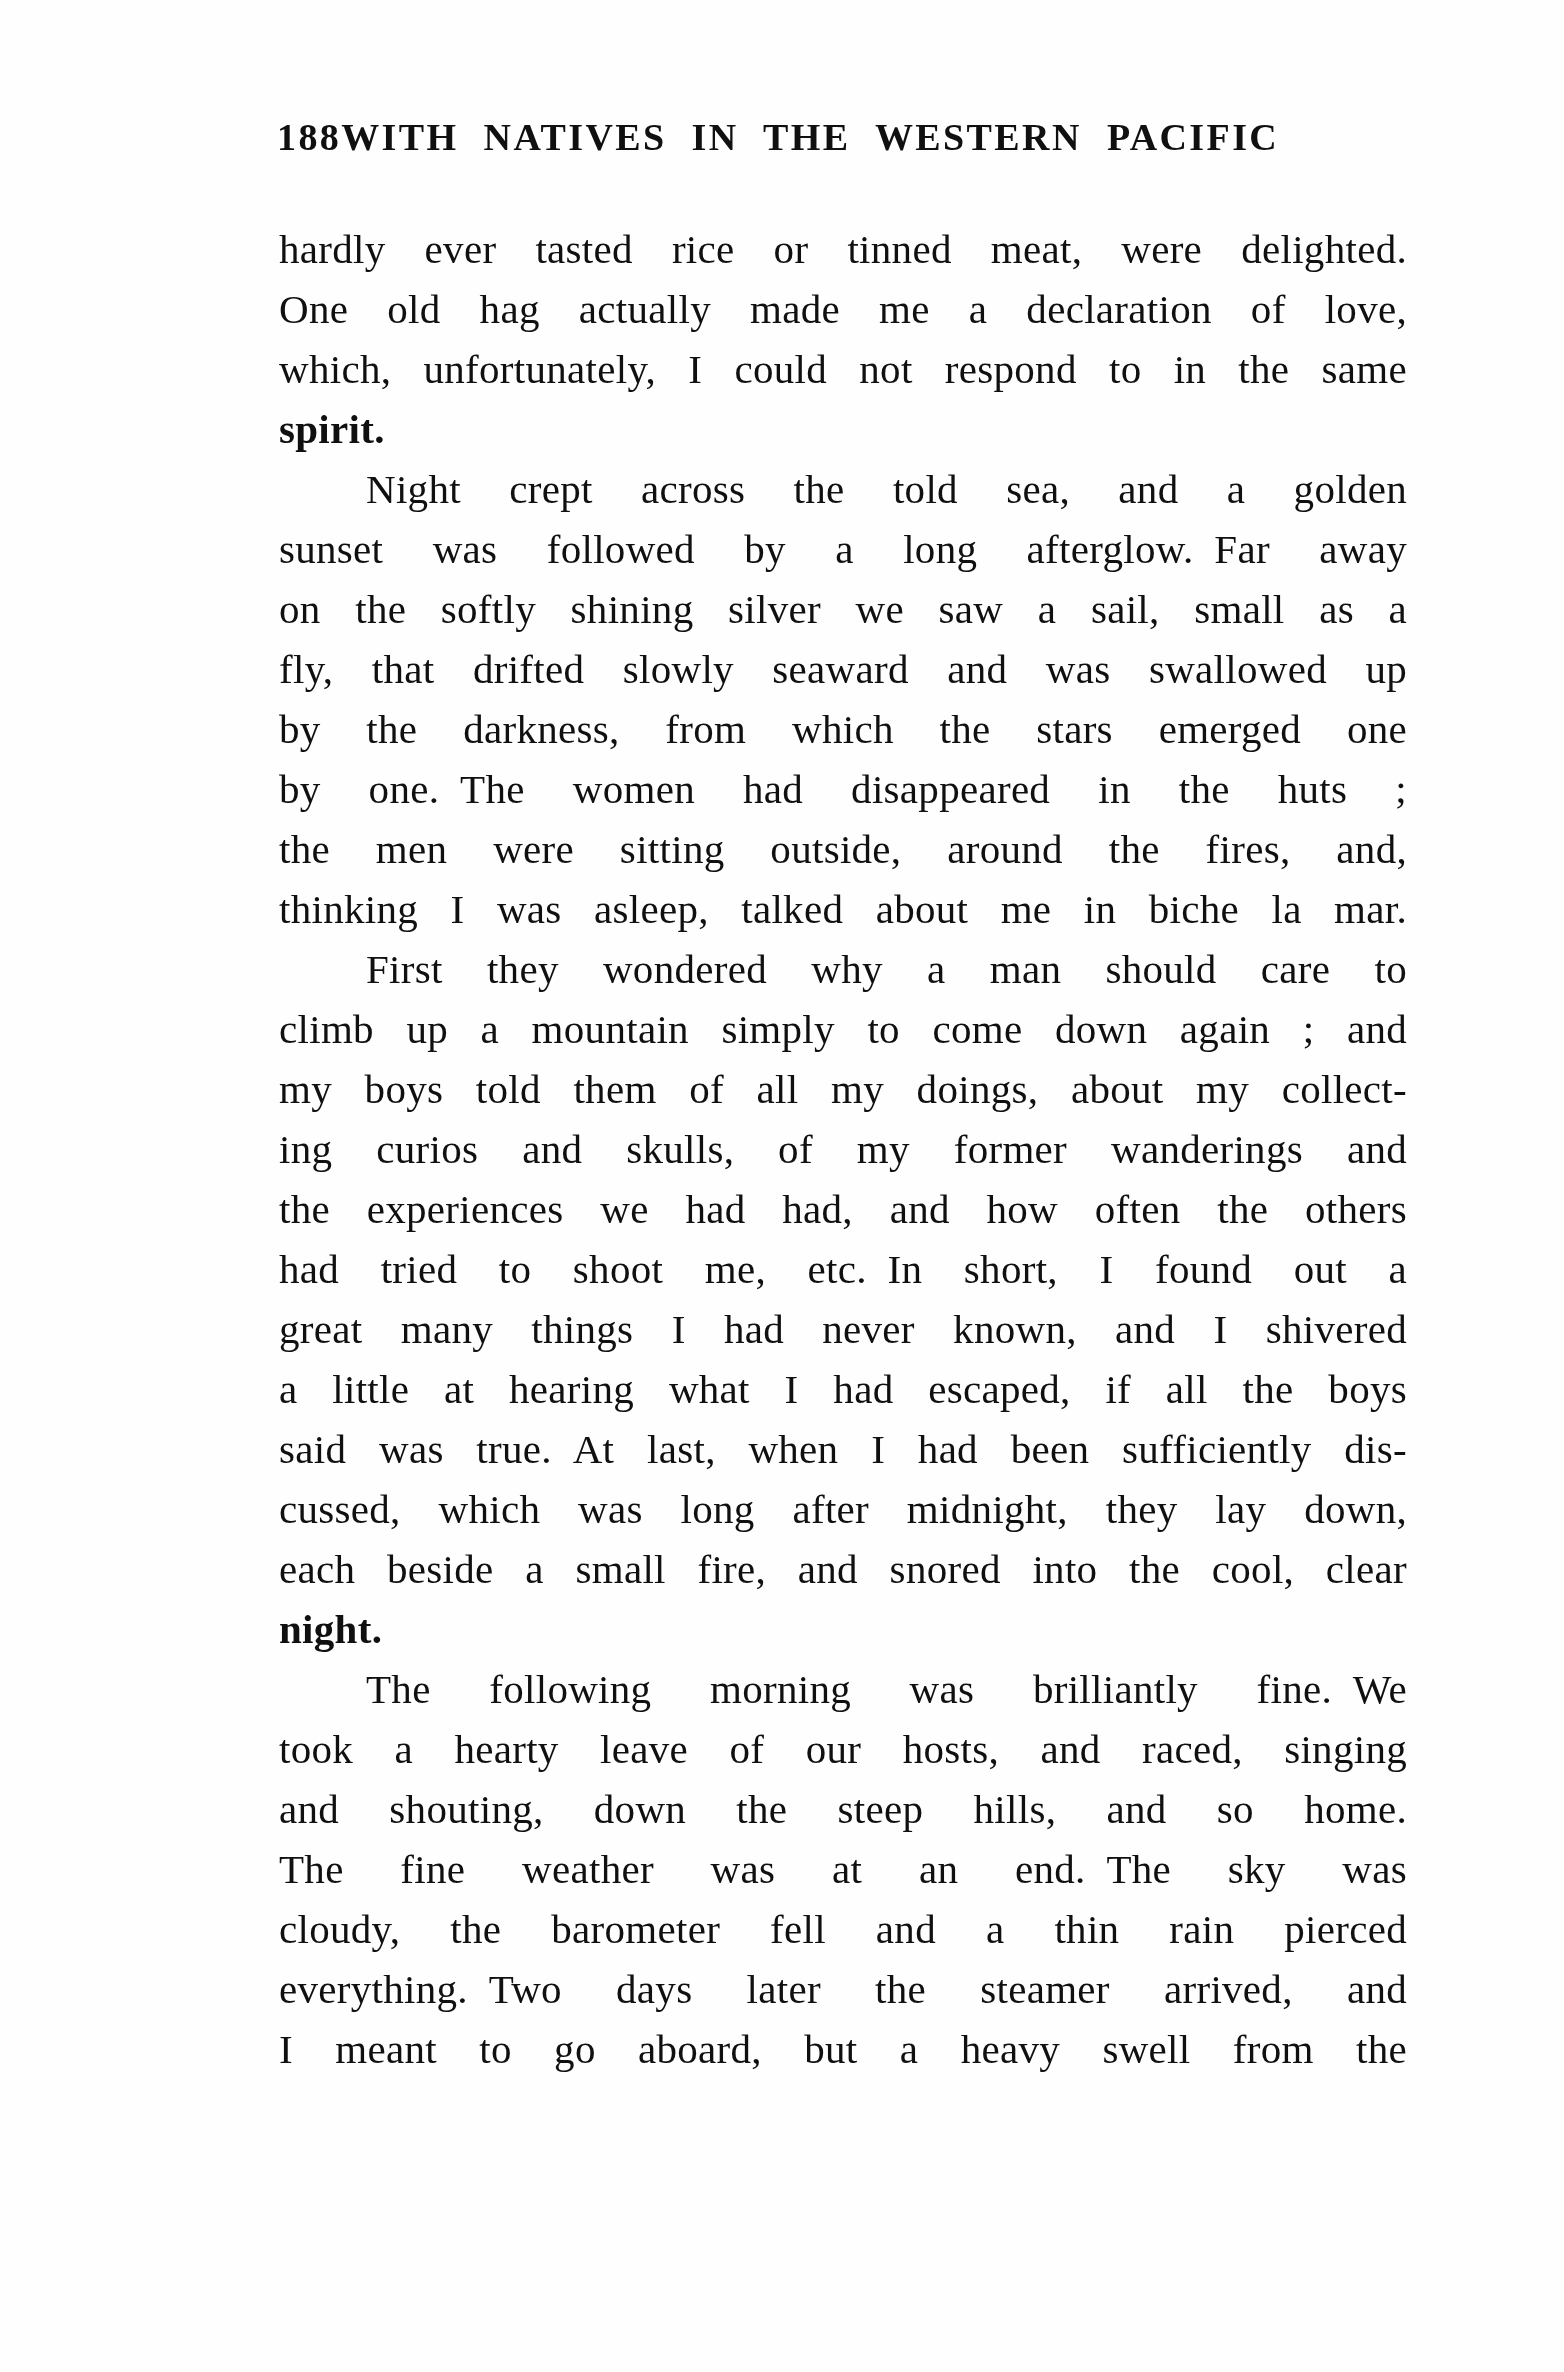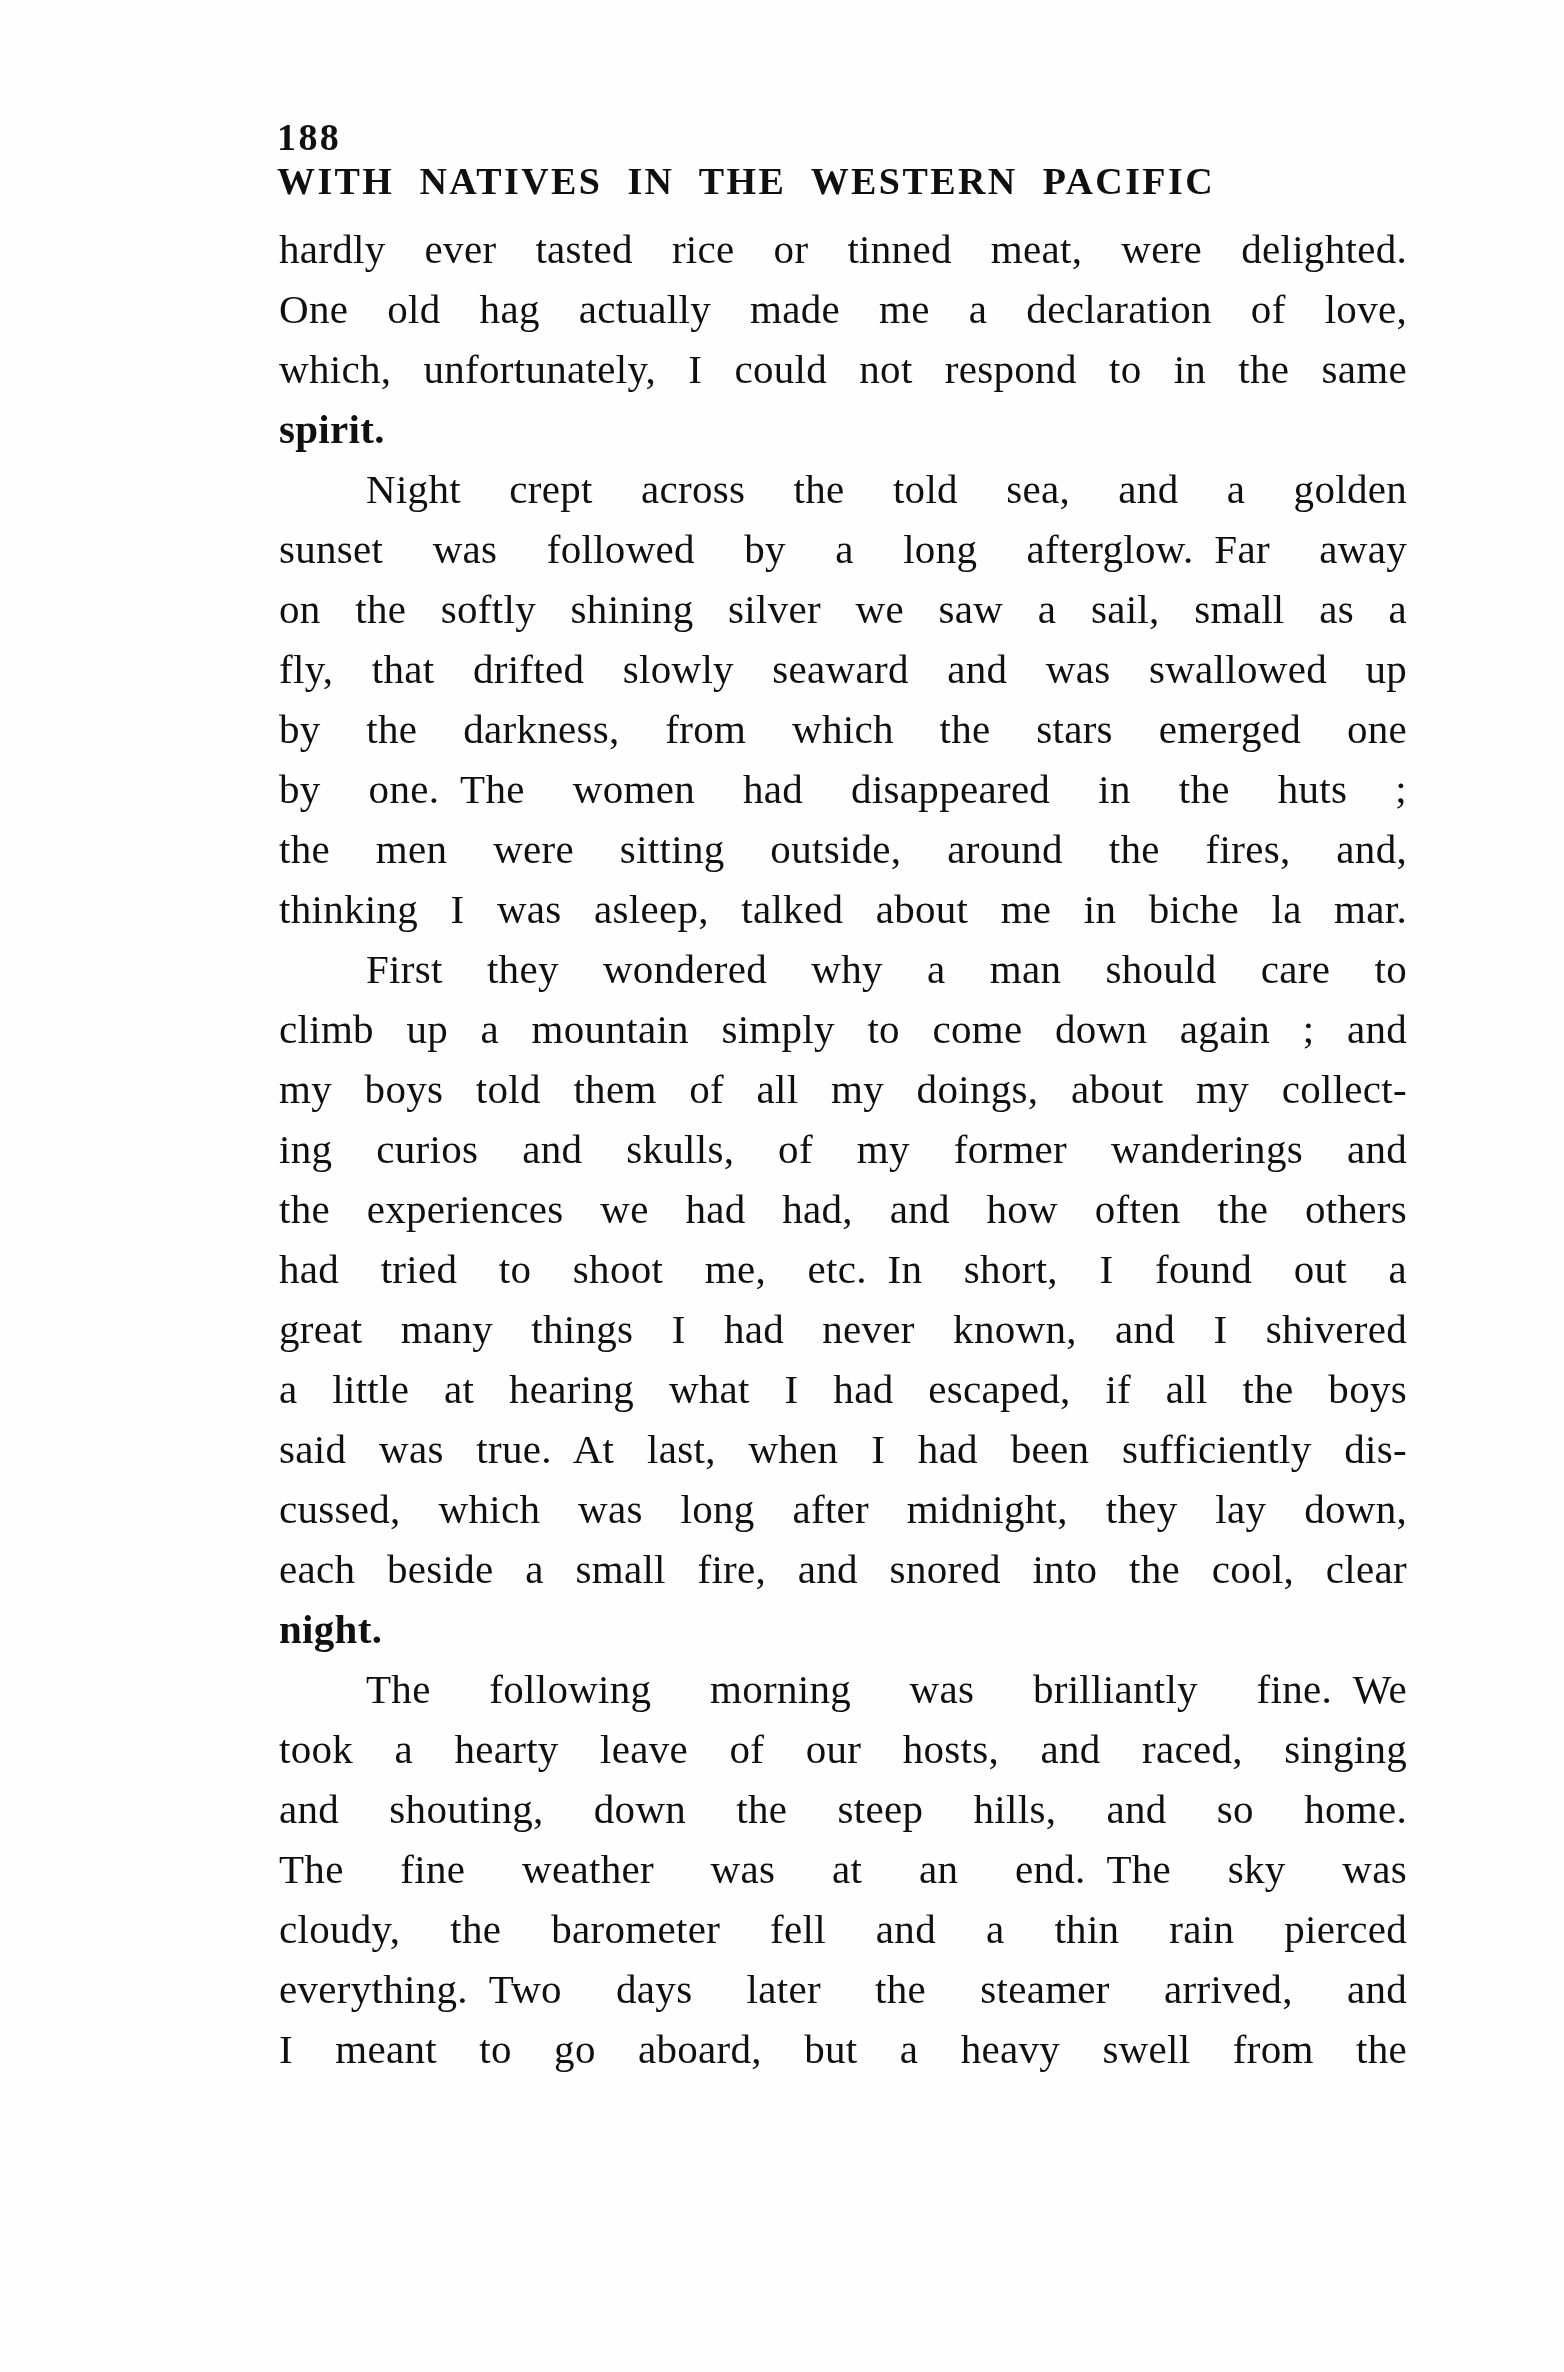--- a/index.html
+++ b/index.html
@@ -20,28 +20,26 @@
     position: absolute;
     left: 277px;
     top: 115px;
     width: 1130px;
     display: flex;
     align-items: baseline;
     font-size: 38px;
     font-weight: 700;
     letter-spacing: 2.4px;
     white-space: nowrap;
-    flex-direction: column;
   }
   .page-number {
     flex: 0 0 auto;
   }
   .title-wrap {
     flex: 1 1 auto;
-    text-align: center;
     word-spacing: 13.2px;
   }
   .page-body {
     position: absolute;
     left: 279px;
     top: 203px;
     width: 1128px;
     font-size: 41px;
     line-height: 60px;
     letter-spacing: 0.3px;

